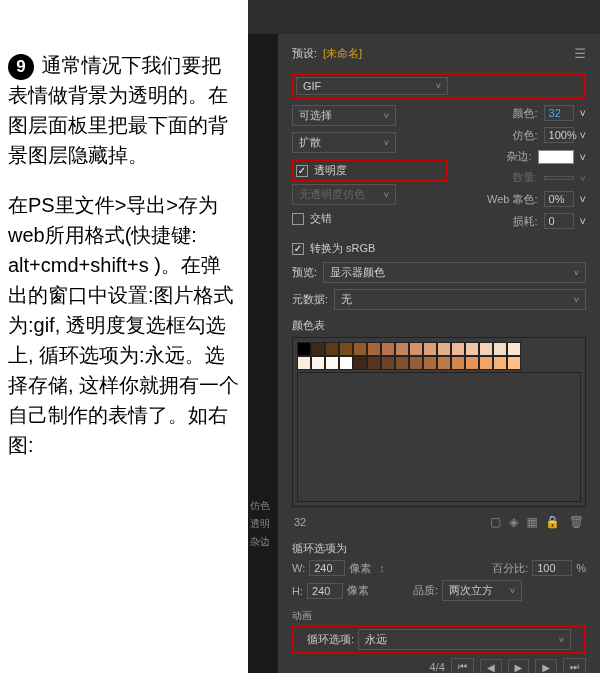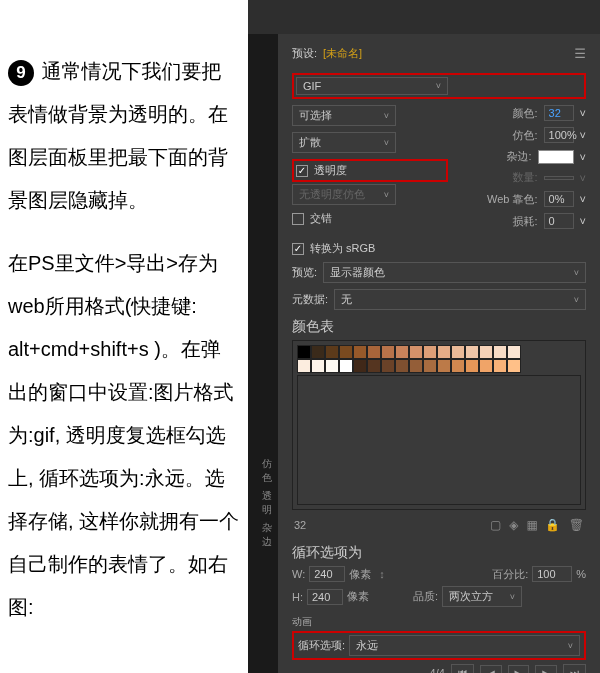--- a/index.html
+++ b/index.html
@@ -1,19 +1,19 @@
 <!DOCTYPE html>
 <html><head>
 <meta charset="utf-8">
 <style>
 *{margin:0;padding:0;box-sizing:border-box;font-family:"Microsoft YaHei",Arial,sans-serif}
 body{width:600px;height:673px;background:#fff;display:flex;overflow:hidden}
 .left-panel{width:248px;padding:50px 8px 8px 8px;background:#fff}
 .step-number{display:inline-flex;width:26px;height:26px;background:#000;color:#fff;border-radius:50%;align-items:center;justify-content:center;font-size:17px;font-weight:bold;vertical-align:middle;margin-right:2px}
-.instruction-text{font-size:20px;line-height:43px;color:#000}
+.instruction-text{font-size:20px;line-height:30px;color:#000}
 .instruction-para{margin-bottom:20px}
 .right-panel{flex:1;background:#2e2e2e;padding-top:34px;position:relative}
 .dark-strip{position:absolute;left:0;top:34px;width:30px;bottom:0;background:#1a1a1a}
 .settings-area{margin-left:30px;padding:12px 14px 10px 14px;color:#ccc;font-size:11px;background:#383838}
 .row{display:flex;align-items:center;margin-bottom:6px;gap:6px}
 .row-right{justify-content:flex-start}
 .preset-row{display:flex;align-items:center;gap:6px;margin-bottom:12px}
 .preset-label{color:#ccc}
 .preset-name{color:#d4a017}
 .hamburger{margin-left:auto;color:#999;font-size:13px}
@@ -24,38 +24,38 @@
 .small-dd{width:104px}
 .input-num{background:#3a3a3a;border:1px solid #555;color:#4aa3ff;padding:1px 4px;width:30px;font-size:11px;text-align:left}
 .input-num.white{color:#ccc}
 .label{color:#aaa;margin-left:auto}
 .checkbox{width:12px;height:12px;border:1px solid #999;display:inline-flex;align-items:center;justify-content:center;font-size:10px;color:#ccc;background:#3a3a3a}
 .checkbox.checked::before{content:"✓";color:#fff}
 .color-swatch{width:36px;height:14px;background:#fff;border:1px solid #888;display:inline-block}
 .two-col{display:flex;gap:18px}
 .col-left{flex:1}
 .col-right{width:120px}
-.section-label{color:#ccc;font-size:14px;margin:8px 0 4px 0}
+.section-label{color:#ccc;font-size:11px;margin:8px 0 4px 0}
 .color-table{background:#3a3a3a;padding:4px;border:1px solid #222;margin-bottom:4px}
 .palette{display:grid;grid-template-columns:repeat(16,14px);grid-auto-rows:14px;gap:0}
 .palette div{border:0.5px solid #222}
 .palette-area{background:#3a3a3a;height:130px;border:1px solid #222;margin-top:2px}
 .palette-controls{display:flex;align-items:center;gap:8px;padding:4px 2px;font-size:11px;color:#aaa}
 .palette-controls .spacer{flex:1}
 .icon-btn{color:#888;font-size:12px}
 .image-size-section{margin-top:8px}
 .size-row{display:flex;align-items:center;gap:4px;font-size:11px;color:#aaa;margin-bottom:4px}
 .link-icon{color:#888;padding:0 4px}
 .anim-section{margin-top:8px}
 .anim-label{font-size:10px;color:#aaa;margin-bottom:2px}
-.loop-row{display:flex;align-items:center;gap:4px;border:2px solid #c00;padding:2px 4px;margin-bottom:4px}
+.loop-row{display:flex;align-items:center;gap:4px;border:2px solid #c00;padding:2px 13px;margin-bottom:4px}
 .playback-row{display:flex;align-items:center;gap:6px;justify-content:flex-end;font-size:11px;color:#aaa}
 .playback-btn{background:#3a3a3a;border:1px solid #555;padding:2px 6px;color:#aaa;font-size:10px}
 .disabled{color:#666}
-.small-labels{position:absolute;left:14px;bottom:120px;font-size:10px;color:#888;writing-mode:horizontal-tb}
+.small-labels{position:absolute;left:2px;bottom:120px;font-size:10px;color:#888;writing-mode:horizontal-tb}
 .small-labels div{margin-bottom:4px}
 </style>
 </head>
 <body>
 
 <div class="left-panel">
   <p class="instruction-text instruction-para">
     <span class="step-number">9</span><span> 通常情况下我们要把表情做背景为透明的。在图层面板里把最下面的背景图层隐藏掉。</span>
   </p>
   <p class="instruction-text">在PS里文件&gt;导出&gt;存为web所用格式(快捷键: alt+cmd+shift+s )。在弹出的窗口中设置:图片格式为:gif, 透明度复选框勾选上, 循环选项为:永远。选择存储, 这样你就拥有一个自己制作的表情了。如右图:</p>

